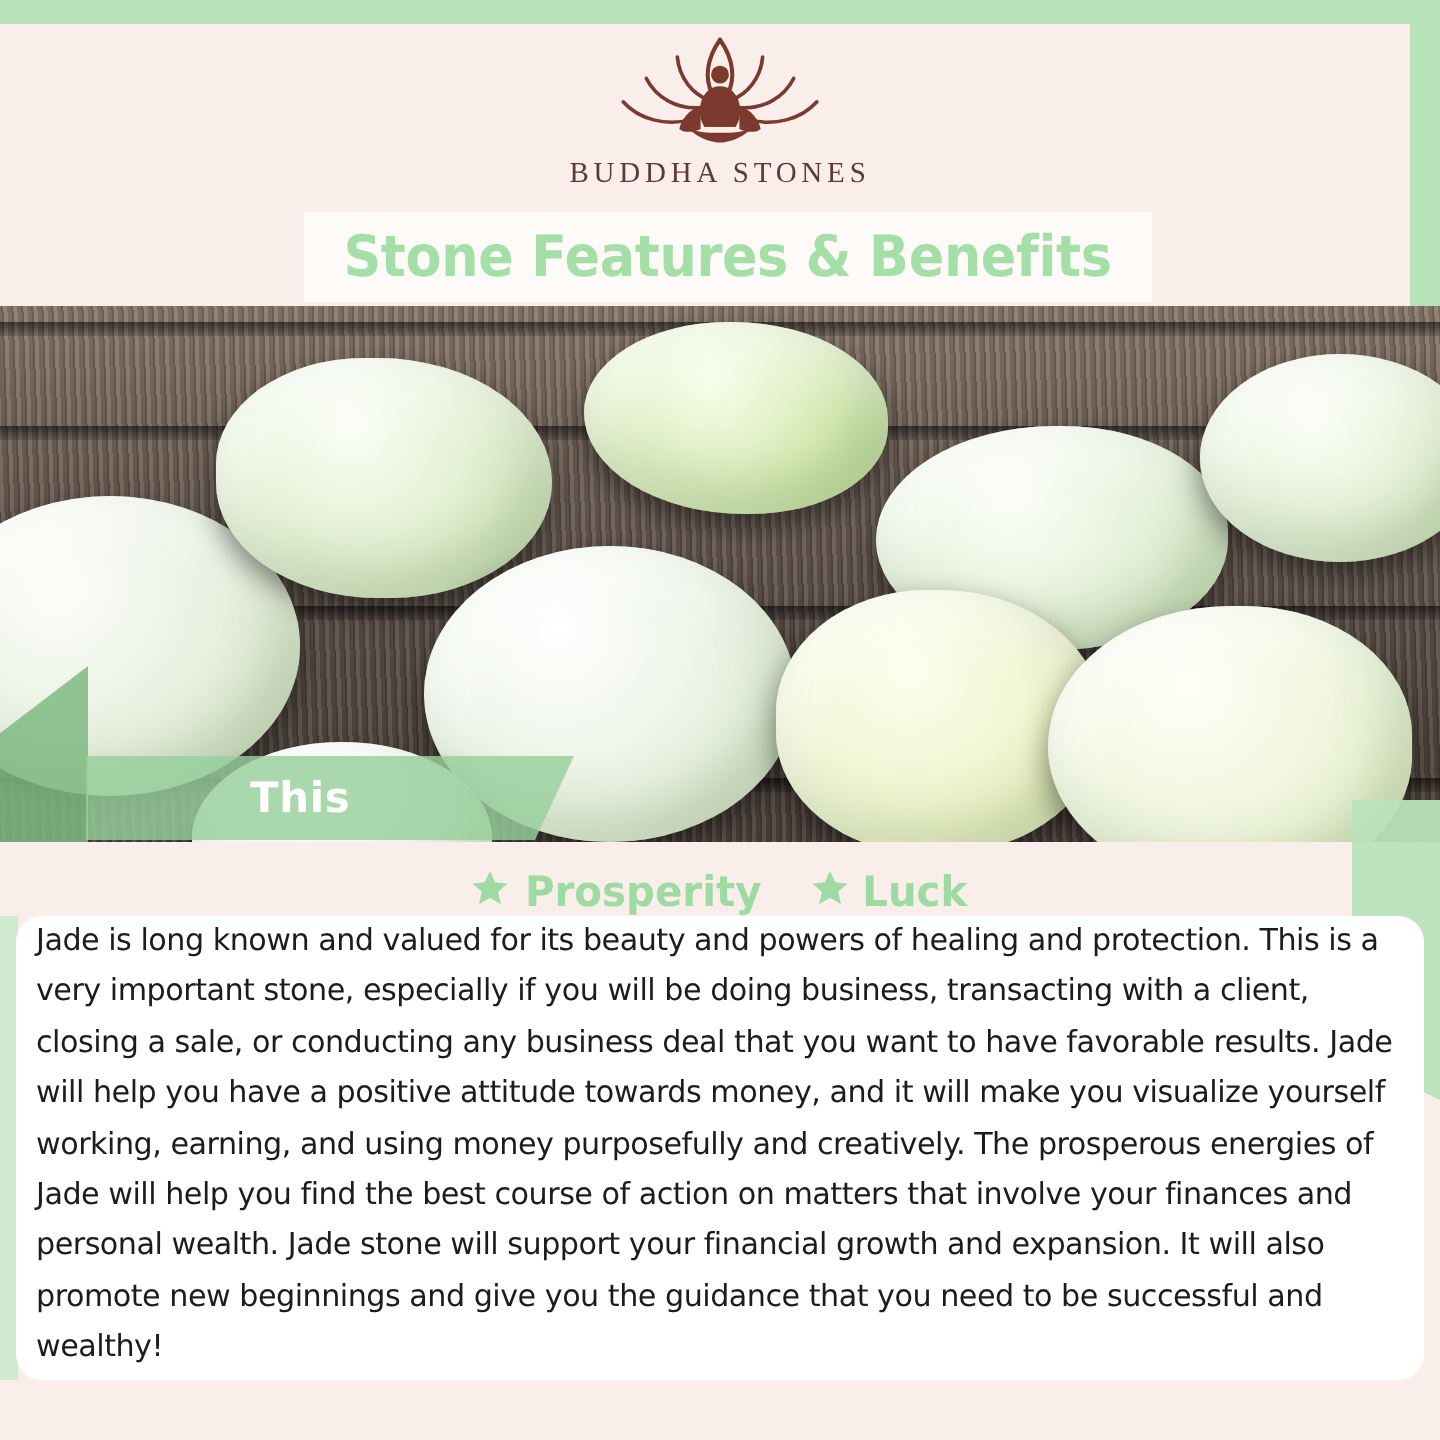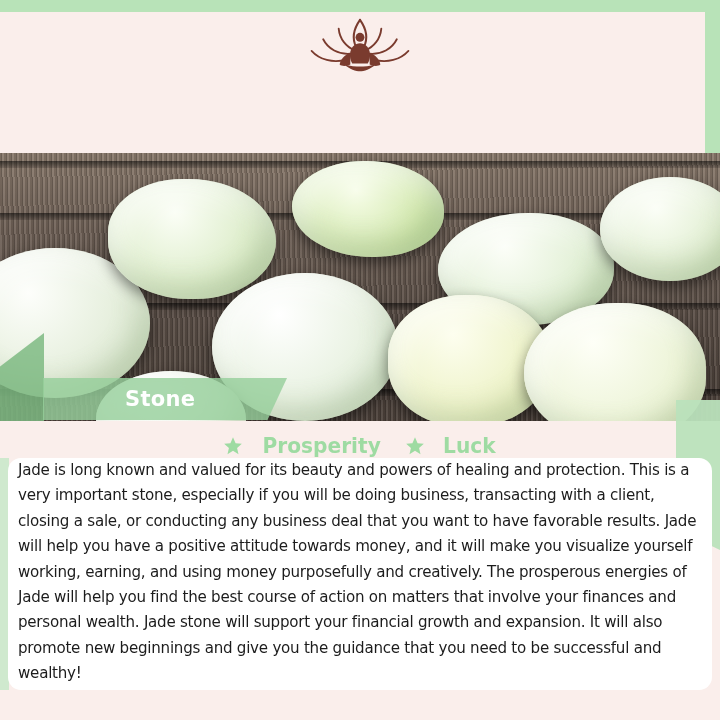--- a/index.html
+++ b/index.html
@@ -110,21 +110,21 @@
     margin-left:82px; letter-spacing:.3px;
   }
 
   
   .benefits{
     position:absolute; left:0; top:431px; width:720px; height:30px;
     display:flex; align-items:center; justify-content:center;
     gap:22px;
   }
   .benefit{
-    display:flex; align-items:center; gap:17px;
+    display:flex; align-items:flex-start; gap:5px;
   }
   .star{
     width:20px; height:20px; display:block;
     color:#9edba2;
   }
   .benefit-label{
     font-family:"DejaVu Sans", sans-serif;
     font-weight:bold; font-size:21px; color:#9edba2;
     transform:scaleX(0.96);
     white-space:nowrap;
@@ -172,22 +172,26 @@
         <path d="M110 36 C102 45 88 49 74 45" stroke-width="1.8"></path>
       </g>
       <g fill="#7a3b2e">
         <circle cx="60" cy="22" r="4.6"></circle>
         <path d="M60 28 C55 28 51 32 50 37 C49 42 50 46 52 49 L68 49 C70 46 71 42 70 37 C69 32 65 28 60 28 Z"></path>
         <path d="M50 38 C44 40 40 45 39 50 C41 52 46 52 50 50 Z"></path>
         <path d="M70 38 C76 40 80 45 81 50 C79 52 74 52 70 50 Z"></path>
         <path d="M44 50 C49 55 56 57 60 57 C64 57 71 55 76 50 C70 52 64 52 60 52 C56 52 50 52 44 50 Z"></path>
       </g>
     </svg>
-  </div>
-
+    <div class="logo-text">BUDDHA STONES</div>
+  </div>
+
+  <div class="title-banner">
+    <div class="title-text">Stone Features &amp; Benefits</div>
+  </div>
 
   <div class="photo">
     <div class="wood"></div>
     <div class="wood-seam" style="top:8px"></div>
     <div class="wood-seam" style="top:60px"></div>
     <div class="wood-seam" style="top:150px"></div>
     <div class="wood-seam" style="top:236px"></div>
 
     <div class="stone" style="left:-40px; top:95px; width:190px; height:150px; background:radial-gradient(circle at 36% 30%, #fdfefb, #e6efdd 55%, #cfe0c2);"></div>
     <div class="stone" style="left:108px; top:26px; width:168px; height:120px; border-radius:46% 54% 50% 50%; background:radial-gradient(circle at 40% 28%, #fbfef6, #dfeecd 55%, #c2d9ae);"></div>
@@ -196,21 +200,21 @@
     <div class="stone" style="left:212px; top:120px; width:186px; height:148px; border-radius:50%; background:radial-gradient(circle at 36% 28%, #ffffff, #e9f2e2 55%, #cfe0c6);"></div>
     <div class="stone" style="left:388px; top:142px; width:164px; height:132px; border-radius:48% 52% 52% 48%; background:radial-gradient(circle at 40% 30%, #fdfeef, #eef3c9 58%, #dbe4ac);"></div>
     <div class="stone" style="left:524px; top:150px; width:182px; height:140px; border-radius:52% 48% 48% 52%; background:radial-gradient(circle at 38% 28%, #fefff7, #edf4d8 58%, #d7e3bb);"></div>
     <div class="stone" style="left:600px; top:24px; width:140px; height:104px; border-radius:50%; background:radial-gradient(circle at 40% 30%, #fbfef6, #e2efd3 58%, #c6dcb2);"></div>
     <div class="stone" style="left:96px; top:218px; width:150px; height:96px; border-radius:50%; background:radial-gradient(circle at 38% 26%, #ffffff, #eaf2e4 60%, #d2e2c9);"></div>
 
     <div class="accent-left"></div>
   </div>
 
   <div class="name-band">
-    <div class="name-text">Stone</div>
+    <div class="name-text">This</div>
   </div>
 
   <div class="accent-right"></div>
 
   <div class="benefits">
     <div class="benefit">
       <svg class="star" viewBox="0 0 24 24">
         <polygon points="12,1.6 15.1,8.6 22.6,9.3 16.9,14.3 18.6,21.8 12,17.8 5.4,21.8 7.1,14.3 1.4,9.3 8.9,8.6" fill="currentColor"></polygon>
       </svg>
       <span class="benefit-label">Prosperity</span>

